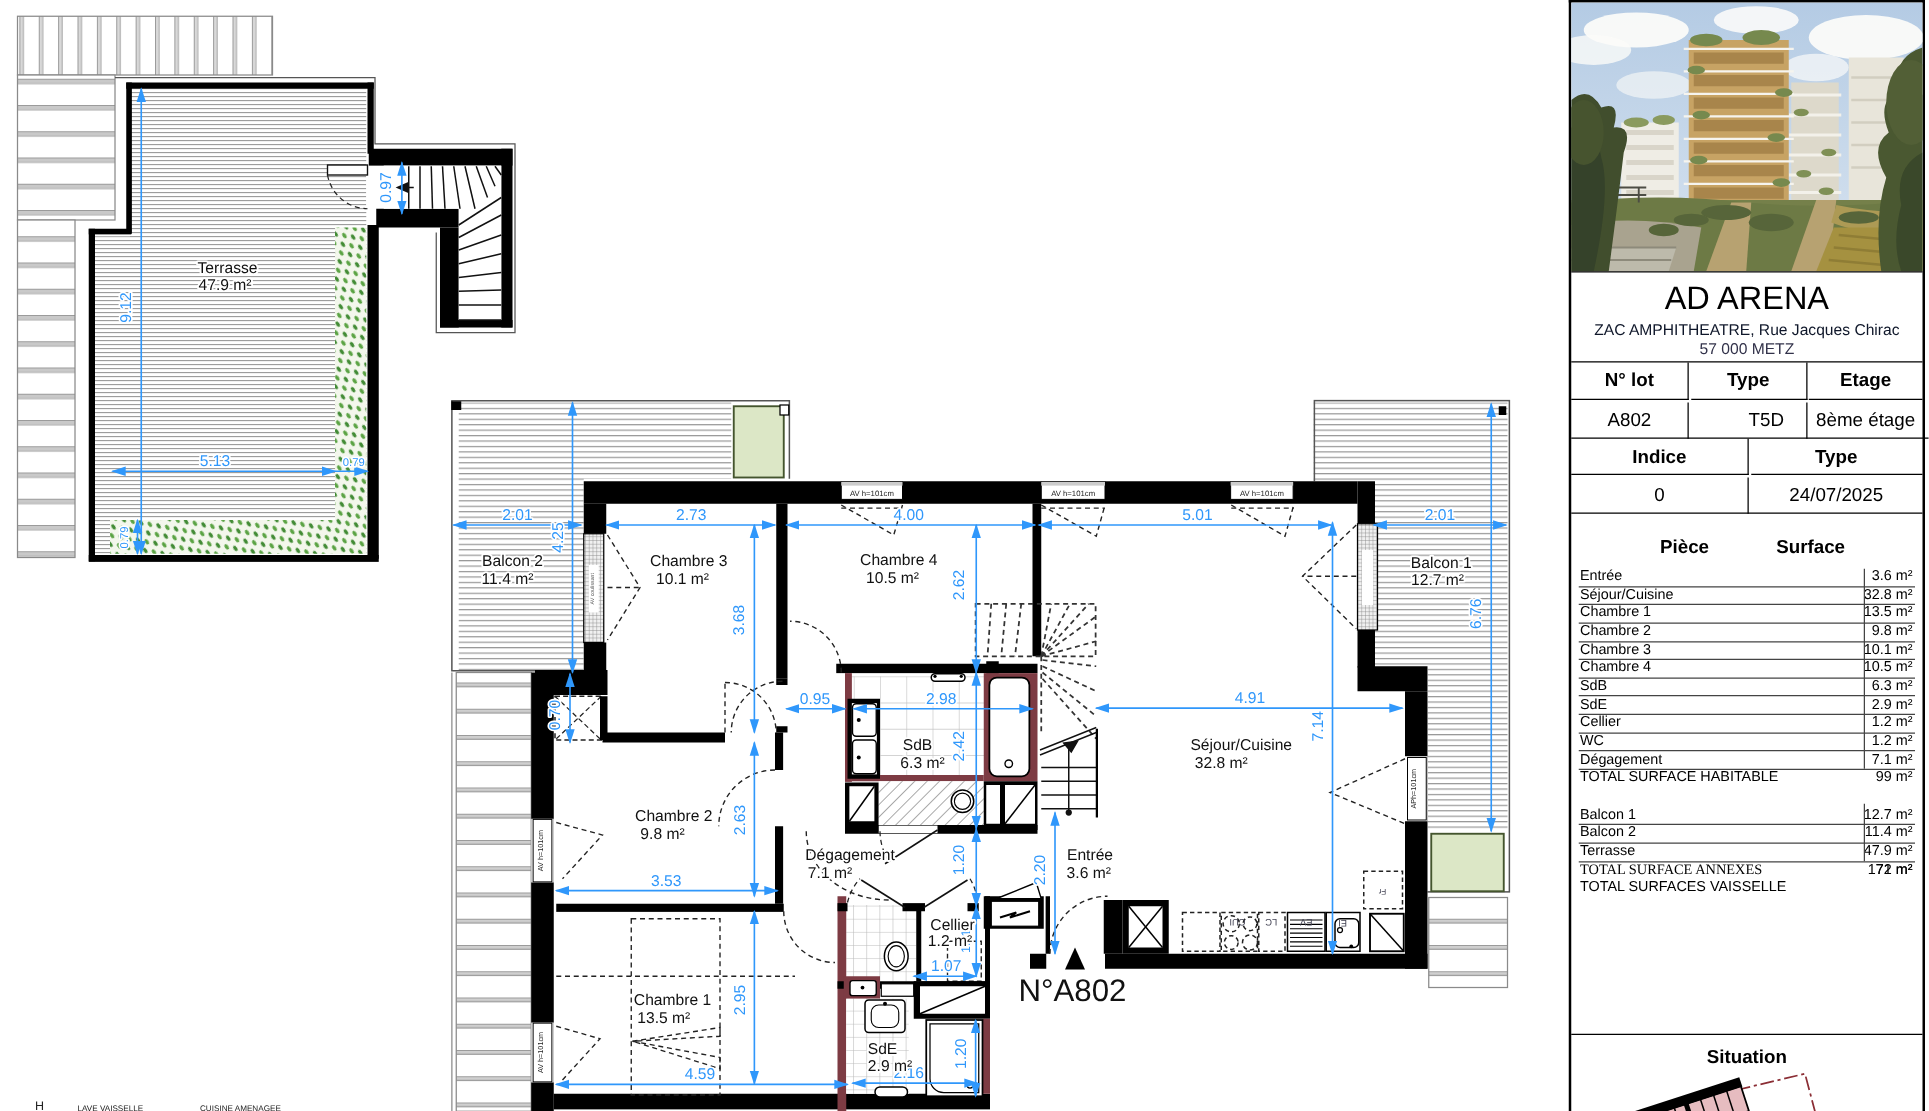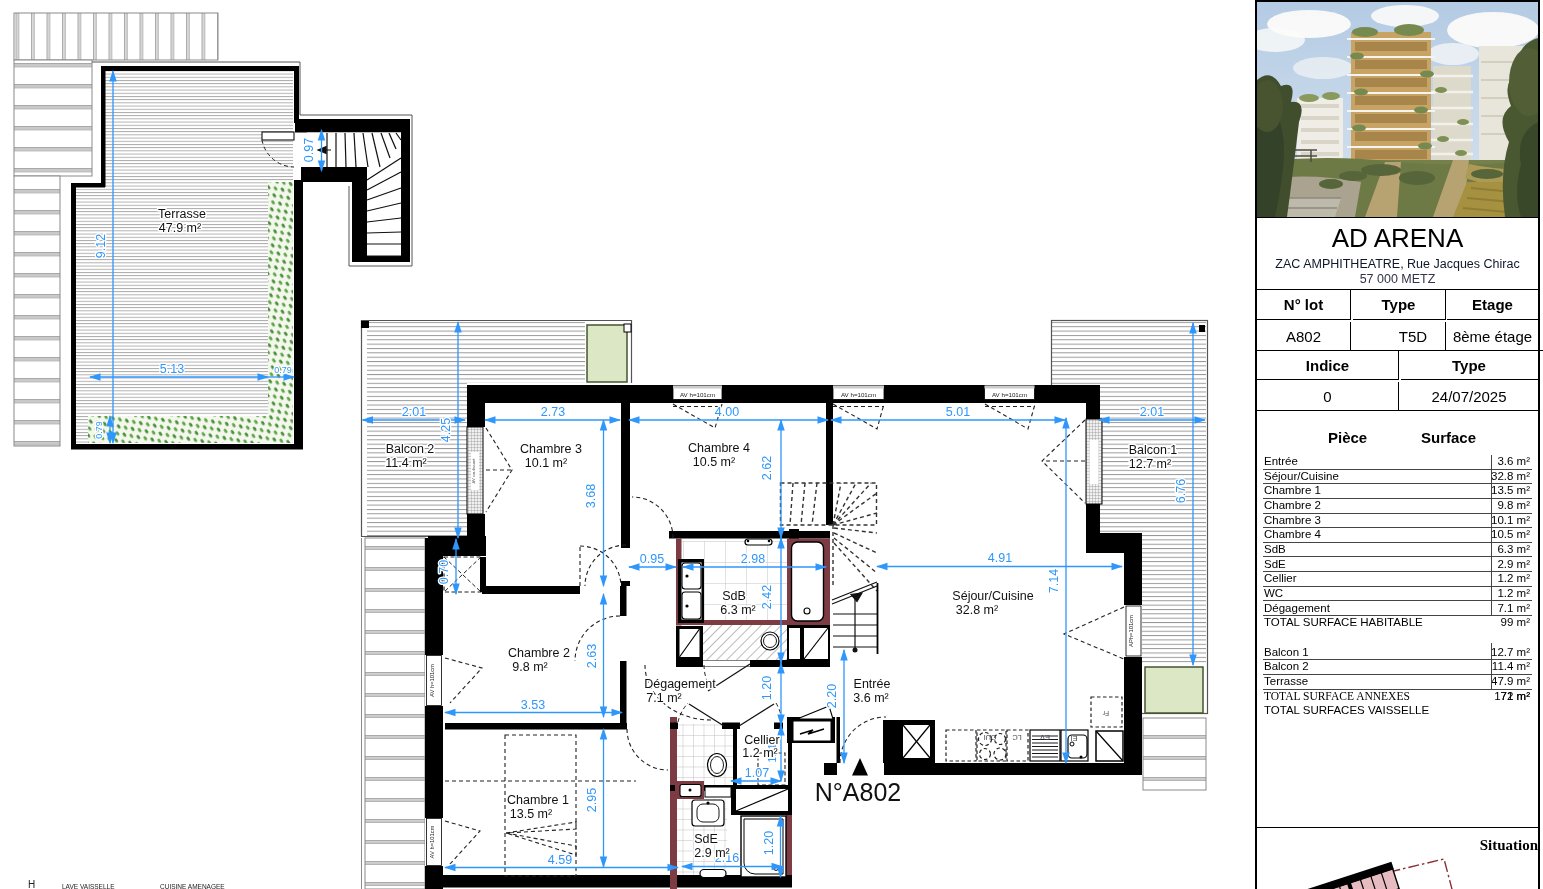--- a/index.html
+++ b/index.html
@@ -693,21 +693,21 @@
       <div style="position:absolute;left:6px;width:269px;top:204px;border-top:1px solid #444;"></div>
       <div style="position:absolute;left:6px;width:269px;top:248.2px;border-top:1px solid #444;"></div>
       <div style="position:absolute;left:6px;width:269px;top:262.9px;border-top:1px solid #444;"></div>
       <div style="position:absolute;left:6px;width:269px;top:277.5px;border-top:1px solid #444;"></div>
       <div style="position:absolute;left:234px;top:44px;height:160px;border-left:1px solid #444;"></div>
       <div style="position:absolute;left:234px;top:232px;height:45.5px;border-left:1px solid #444;"></div>
     </div>
   </div>
 
   <div style="position:absolute;left:0;top:825px;width:281px;height:64px;border-top:1.5px solid #000;">
-    <div class="b" style="text-align:right;font-size:15px;margin-top:9px;font-family:Liberation Serif, serif;">Situation</div>
+    <div class="b" style="text-align:center;font-size:15px;margin-top:9px;">Situation</div>
     <svg width="281" height="36" viewBox="0 0 281 36" style="position:absolute;left:0;top:27px;">
       <path d="M40 48 L124 19 L187 4 L196 38" fill="none" stroke="#8b2e35" stroke-width="1.4" stroke-dasharray="11 3 2.5 3"></path>
       <g transform="rotate(-18 100 40)">
         <rect x="53" y="26" width="89" height="42" fill="#e6bcc0" stroke="#000" stroke-width="1.4"></rect>
         <g stroke="#000" stroke-width="1.2">
               <line x1="64" y1="26" x2="64" y2="68"></line>
               <line x1="75" y1="26" x2="75" y2="68"></line>
               <line x1="86" y1="26" x2="86" y2="68"></line>
               <line x1="97" y1="26" x2="97" y2="68"></line>
               <line x1="108" y1="26" x2="108" y2="68"></line>

